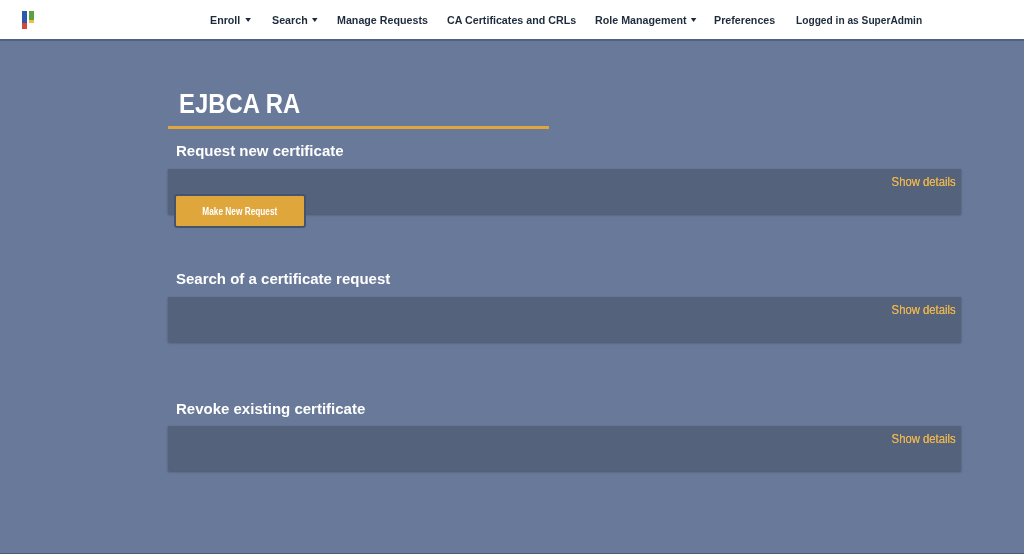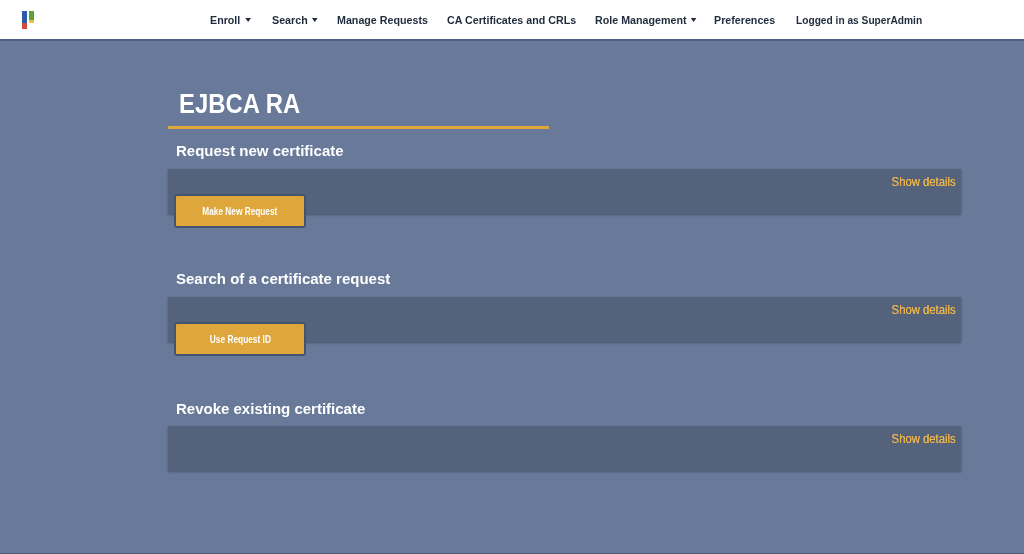--- a/index.html
+++ b/index.html
@@ -213,23 +213,20 @@
         <button class="action-button">
             <span class="btn-label">Make New Request</span>
           </button>
         <a class="show-details">Show details</a>
       </div>
     </section>
 
     <section>
       <h2 class="section-heading heading-2">Search of a certificate request</h2>
       <div class="panel panel-2">
-        <button class="action-button">
-            <span class="btn-label">Use Request ID</span>
-          </button>
         <a class="show-details">Show details</a>
       </div>
     </section>
 
     <section>
       <h2 class="section-heading heading-3">Revoke existing certificate</h2>
       <div class="panel panel-3">
         <a class="show-details">Show details</a>
       </div>
     </section>

